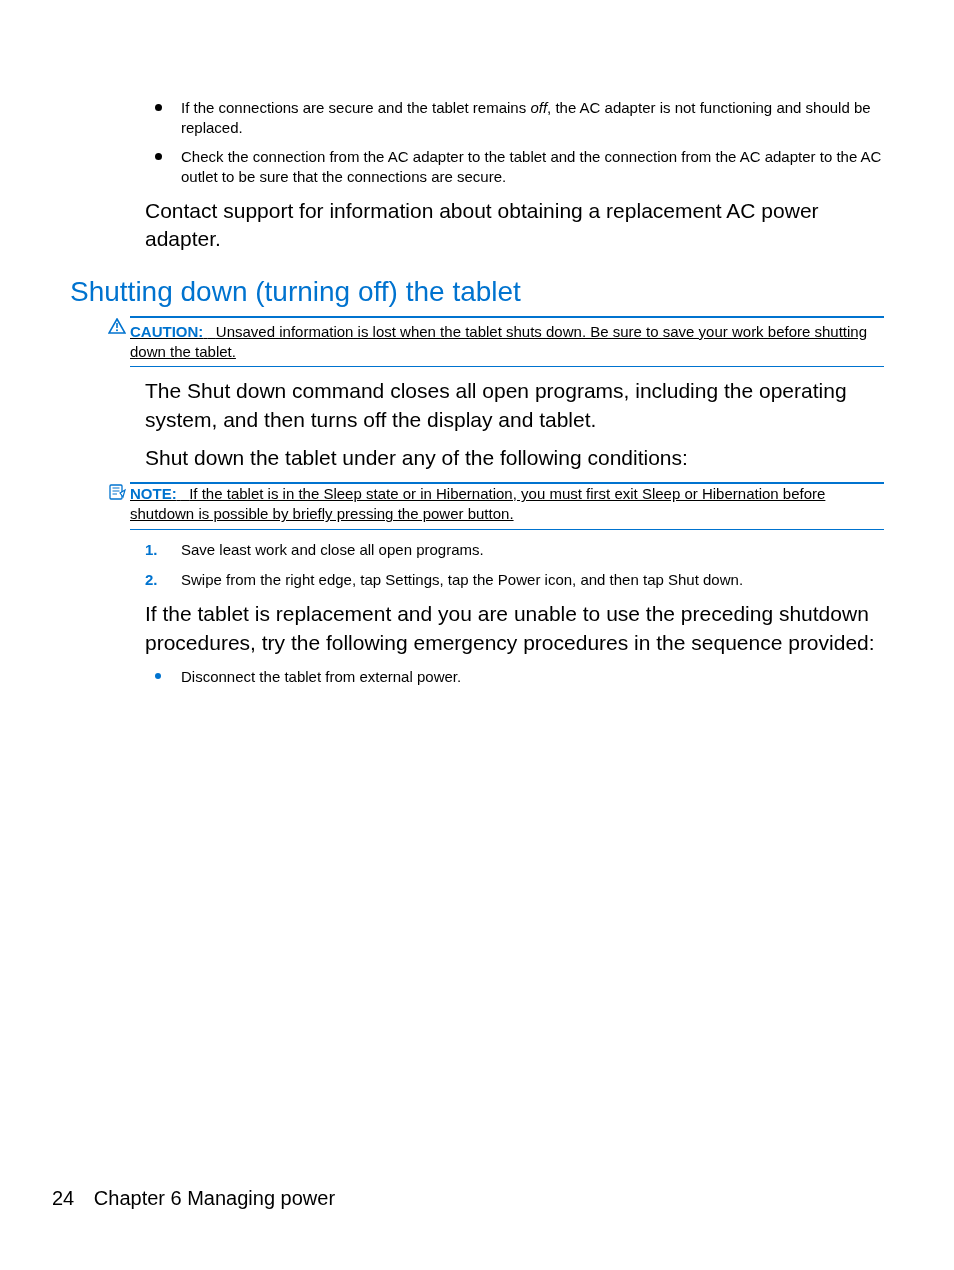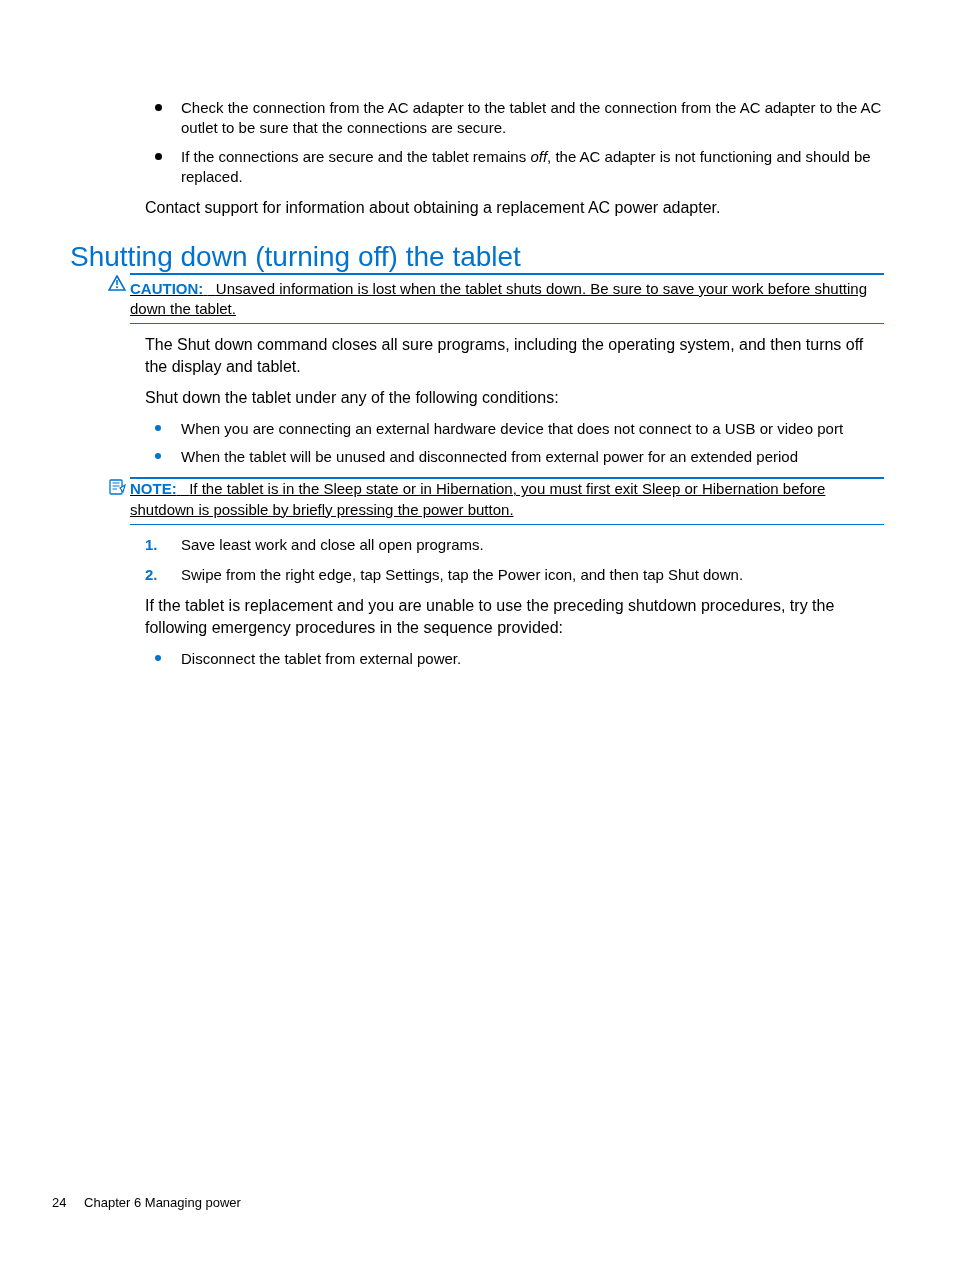--- a/index.html
+++ b/index.html
@@ -5,47 +5,47 @@
   * { box-sizing: border-box; margin: 0; padding: 0; }
   html, body { width: 954px; height: 1270px; background: #fff; font-family: Arial, Helvetica, sans-serif; color: #000; }
   .page { position: relative; width: 954px; height: 1270px; padding: 90px 70px 60px 70px; }
   .content { margin-left: 75px; }
   ul.black-bullets { list-style: none; margin: 0 0 10px 0; }
   ul.black-bullets li { position: relative; padding-left: 36px; margin: 8px 0; font-size: 15px; line-height: 1.35; }
   ul.black-bullets li::before { content: ""; position: absolute; left: 10px; top: 6px; width: 7px; height: 7px; background: #000; border-radius: 50%; }
   ul.blue-bullets { list-style: none; margin: 0 0 10px 0; }
   ul.blue-bullets li { position: relative; padding-left: 36px; margin: 8px 0; font-size: 15px; line-height: 1.35; }
   ul.blue-bullets li::before { content: ""; position: absolute; left: 10px; top: 6px; width: 6px; height: 6px; background: #0073cf; border-radius: 50%; }
-  .para { font-size: 16px; line-height: 1.35; margin: 10px 0; }
-  h2.section { font-size: 28px; font-weight: normal; color: #0073cf; margin: 22px 0 0 0; }
+  .para { font-size: 21px; line-height: 1.35; margin: 10px 0; }
+  h2.section { font-size: 28px; font-weight: normal; color: #0073cf; margin: 22px 0 8px 0; }
   .hr-top { height: 2px; background: #0073cf; margin-left: 60px; }
   .hr-bot { height: 1px; background: #0073cf; margin-left: 60px; margin-top: 4px; margin-bottom: 10px; }
   .callout { margin-left: 60px; font-size: 15px; line-height: 1.35; position: relative; text-decoration: underline; }
   .callout .cicon { position: absolute; left: -22px; top: 0; }
   .callout .label { color: #0073cf; font-weight: bold; }
   ol.steps { list-style: none; margin: 0 0 10px 0; }
   ol.steps li { position: relative; padding-left: 36px; margin: 10px 0; font-size: 15px; line-height: 1.35; }
   ol.steps li .num { position: absolute; left: 0; top: 0; color: #0073cf; font-weight: bold; }
   .italic { font-style: italic; }
   .bold { font-weight: normal; }
-  .footer { position: absolute; bottom: 60px; left: 52px; font-size: 13px; }
+  .footer { position: absolute; bottom: 60px; left: 52px; font-size: 20px; }
   .footer .pnum { margin-right: 14px; }
 </style>
 </head>
 <body>
 
 <div class="page">
 
   <div class="content">
 
     <ul class="black-bullets">
-      <li>Check the connection from the AC adapter to the tablet and the connection from the AC adapter to the AC outlet to be sure that the connections are secure.</li>
       <li>
         <span>If the connections are secure and the tablet remains </span><span class="italic">off</span><span>, the AC adapter is not functioning and should be replaced.</span>
       </li>
+      <li>Check the connection from the AC adapter to the tablet and the connection from the AC adapter to the AC outlet to be sure that the connections are secure.</li>
     </ul>
 
     <p class="para" style="margin-left:0;">Contact support for information about obtaining a replacement AC power adapter.</p>
 
   </div>
 
   <h2 class="section">Shutting down (turning off) the tablet</h2>
 
   <div class="hr-top"></div>
   <div class="callout" style="padding-top:4px;">
@@ -55,27 +55,23 @@
           <line x1="9" y1="5" x2="9" y2="10" stroke="#0073cf" stroke-width="1.6"></line>
           <circle cx="9" cy="12.3" r="1" fill="#0073cf"></circle>
         </svg>
     </span>
     <span class="label">CAUTION:</span>
     <span>&nbsp;&nbsp;</span><span>Unsaved information is lost when the tablet shuts down. Be sure to save your work before shutting down the tablet.</span>
   </div>
   <div class="hr-bot"></div>
 
   <div class="content">
-    <p class="para">The Shut down command closes all sure programs, including the operating system, and then turns off the display and tablet.</p>
+    <p class="para">The Shut down command closes all open programs, including the operating system, and then turns off the display and tablet.</p>
     <p class="para">Shut down the tablet under any of the following conditions:</p>
 
-    <ul class="blue-bullets">
-      <li>When you are connecting an external hardware device that does not connect to a USB or video port</li>
-      <li>When the tablet will be unused and disconnected from external power for an extended period</li>
-    </ul>
 
   </div>
 
   <div class="hr-top"></div>
   <div class="callout" style="">
     <span class="cicon">
       <svg width="18" height="16" viewBox="0 0 18 16">
         <rect x="2" y="1" width="12" height="14" rx="1" fill="none" stroke="#0073cf" stroke-width="1.3"></rect>
         <line x1="4.5" y1="4" x2="11.5" y2="4" stroke="#0073cf" stroke-width="1"></line>
         <line x1="4.5" y1="7" x2="11.5" y2="7" stroke="#0073cf" stroke-width="1"></line>

